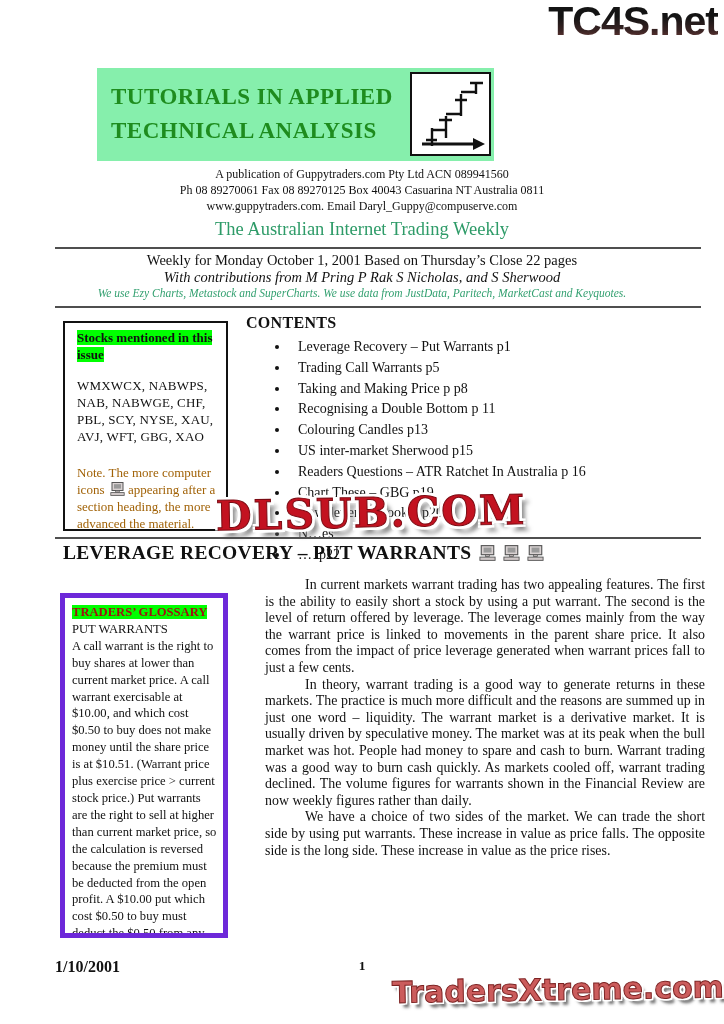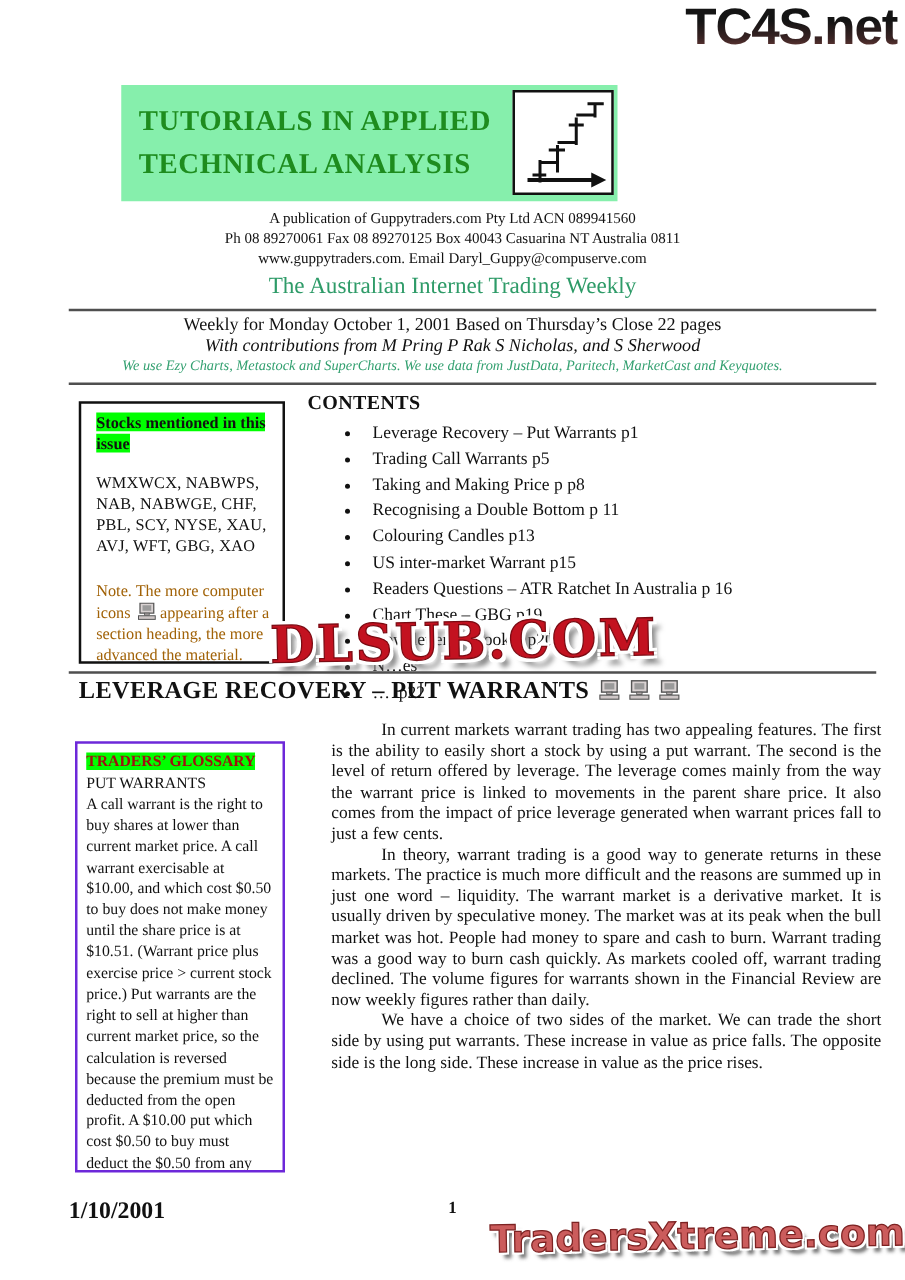--- a/index.html
+++ b/index.html
@@ -75,31 +75,31 @@
 
   
   .art-heading {
     position:absolute; left:63px; top:542px;
     font-size:19.5px; font-weight:bold; letter-spacing:0.3px;
   }
   .pc-icon { vertical-align:-2px; margin-left:2px; }
 
   .glossary {
     position:absolute; left:60px; top:593px; width:168px; height:345px;
-    border:2px solid #6d28d9; padding:6px 6px 0 7px;
+    border:5px solid #6d28d9; padding:6px 6px 0 7px;
     font-size:12.6px; line-height:16.9px; overflow:hidden;
   }
   .glossary .gl-header { color:#a01010; font-weight:bold; }
 
   .bodycol { position:absolute; left:237px; top:577px; width:440px;margin-left:28px; }
   .bodycol p {
     font-size:13.9px; line-height:16.6px; text-align:justify; text-indent:40px;
   }
 
-  .footer-date { position:absolute; left:55px; top:958px; font-weight:bold; font-size:19px; }
+  .footer-date { position:absolute; left:55px; top:958px; font-weight:bold; font-size:16px; }
   .footer-page { position:absolute; left:0; top:958px; width:724px; text-align:center; font-weight:bold; font-size:13.5px; }
 
   .txlogo {
     position:absolute; right:0px; top:972px;
     font-family:"DejaVu Sans", sans-serif; font-weight:bold;
     font-size:30px; letter-spacing:0px; color:#cb5c5c;
     -webkit-text-stroke:1px #7c2222;
     transform:rotate(-1deg);
     text-shadow:
       -2px -2px 0 #fff, 2px -2px 0 #fff, -2px 2px 0 #fff, 2px 2px 0 #fff,
@@ -159,21 +159,21 @@
   </div>
 
   <div class="contents">
     <h2>CONTENTS</h2>
     <ul>
       <li>Leverage Recovery – Put Warrants p1</li>
       <li>Trading Call Warrants p5</li>
       <li>Taking and Making Price p p8</li>
       <li>Recognising a Double Bottom p 11</li>
       <li>Colouring Candles p13</li>
-      <li>US inter-market Warrant p15</li>
+      <li>US inter-market Sherwood p15</li>
       <li>Readers Questions – ATR Ratchet In Australia p 16</li>
       <li>Chart These – GBG p19</li>
       <li>Newsletter Outlook    p20</li>
       <li>N…es</li>
       <li>…  p22</li>
     </ul>
   </div>
 
   <div class="dlsub">DLSUB.COM</div>
 

